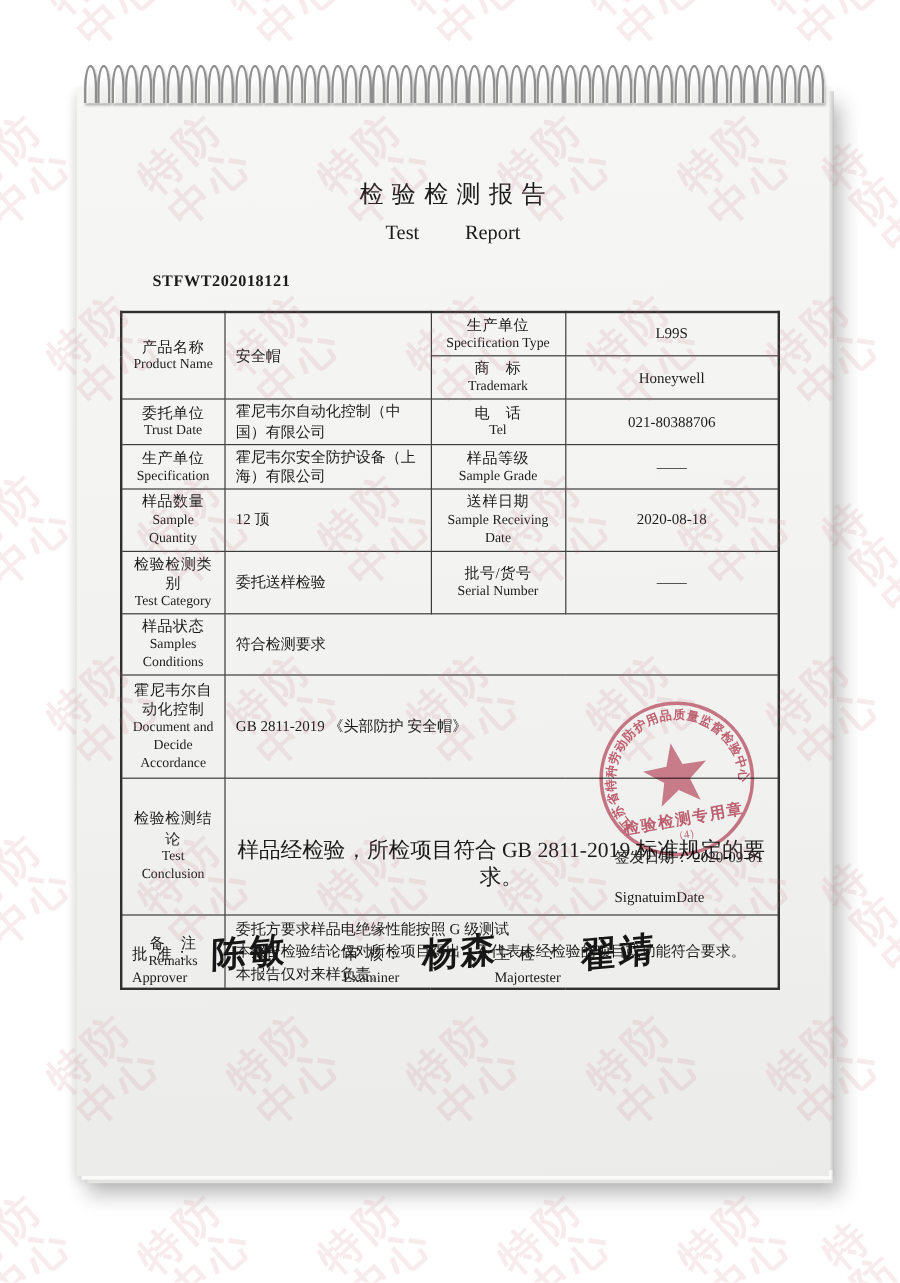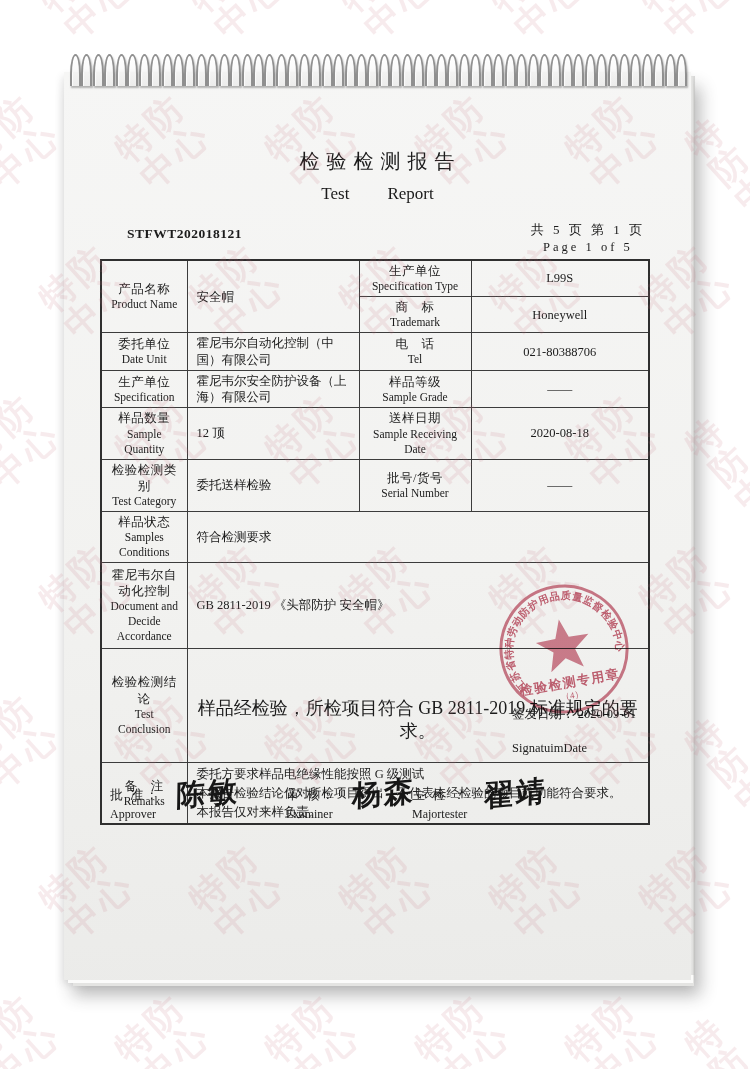--- a/index.html
+++ b/index.html
@@ -87,24 +87,20 @@
 <div class="photo">
 
   <div class="page">
 
     <div class="header-title">检 验 检 测 报 告</div>
     <div class="header-sub">
       <span class="w1">Test</span><span class="w2">Report</span>
     </div>
 
     <div class="report-no">STFWT202018121</div>
-    <div class="page-info">
-      <div class="cn">共 5 页 第 1 页</div>
-      <div class="en">Page 1 of 5</div>
-    </div>
 
     <table class="report-table">
       <colgroup>
           <col style="width:86px">
           <col style="width:172px">
           <col style="width:112px">
           <col style="width:178px">
         </colgroup>
       <tbody>
           <tr style="height:33px">
@@ -122,21 +118,21 @@
       <tr style="height:33px">
         <td class="lab">
           <div class="cn">商　标</div>
           <div class="en">Trademark</div>
         </td>
         <td>Honeywell</td>
       </tr>
       <tr style="height:34px">
         <td class="lab">
           <div class="cn">委托单位</div>
-          <div class="en">Date Unit</div>
+          <div class="en">Trust Date</div>
         </td>
         <td class="val-left">霍尼韦尔自动化控制（中国）有限公司</td>
         <td class="lab">
           <div class="cn">电　话</div>
           <div class="en">Tel</div>
         </td>
         <td>021-80388706</td>
       </tr>
       <tr style="height:34px">
         <td class="lab">

